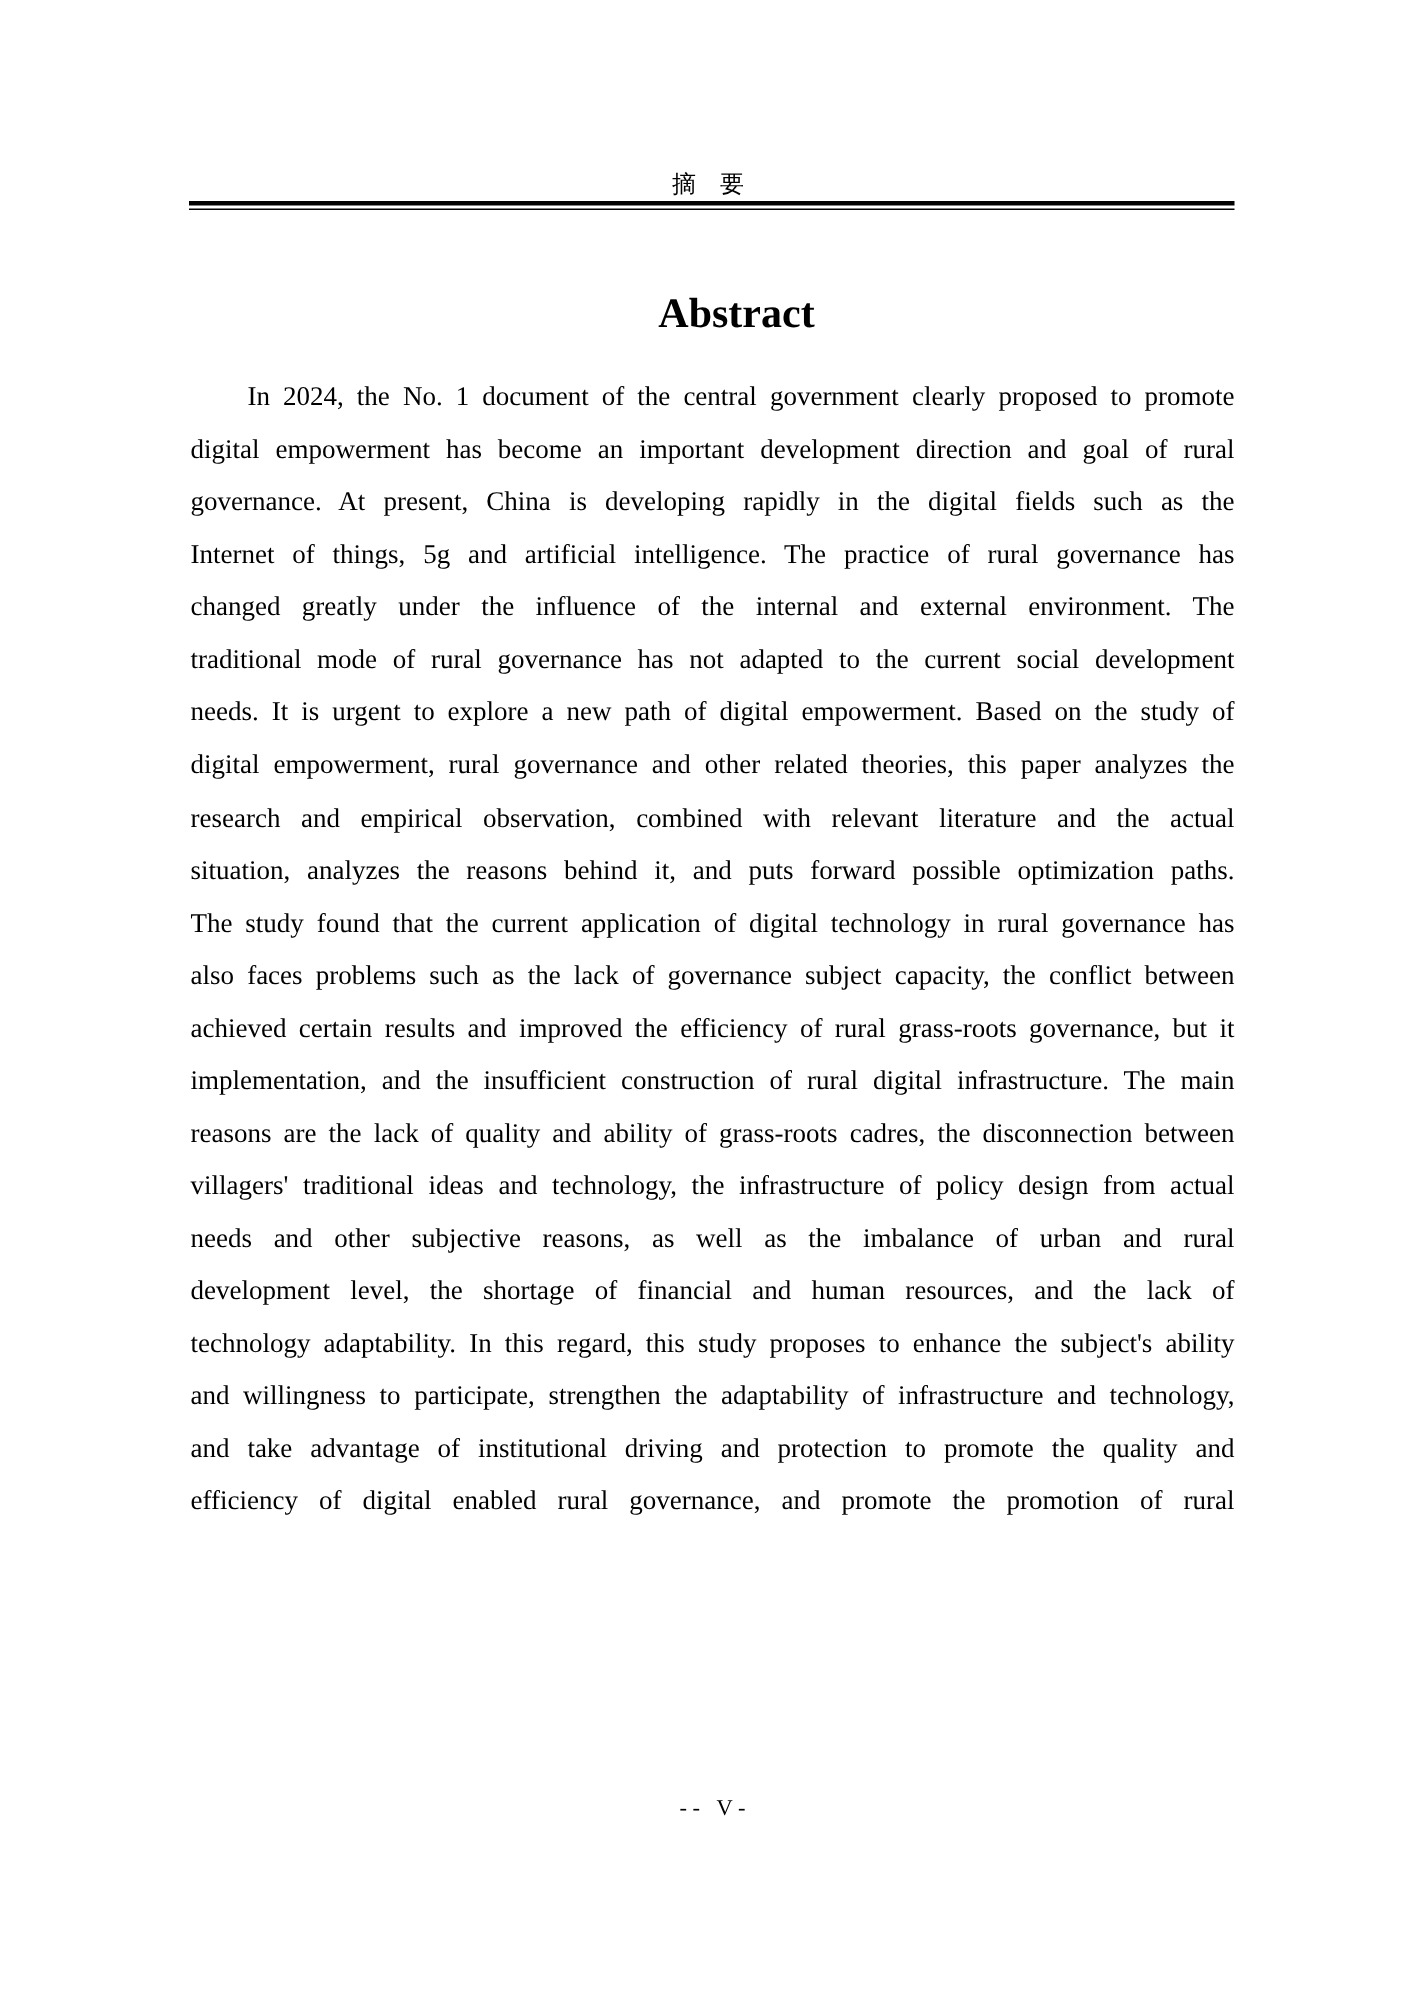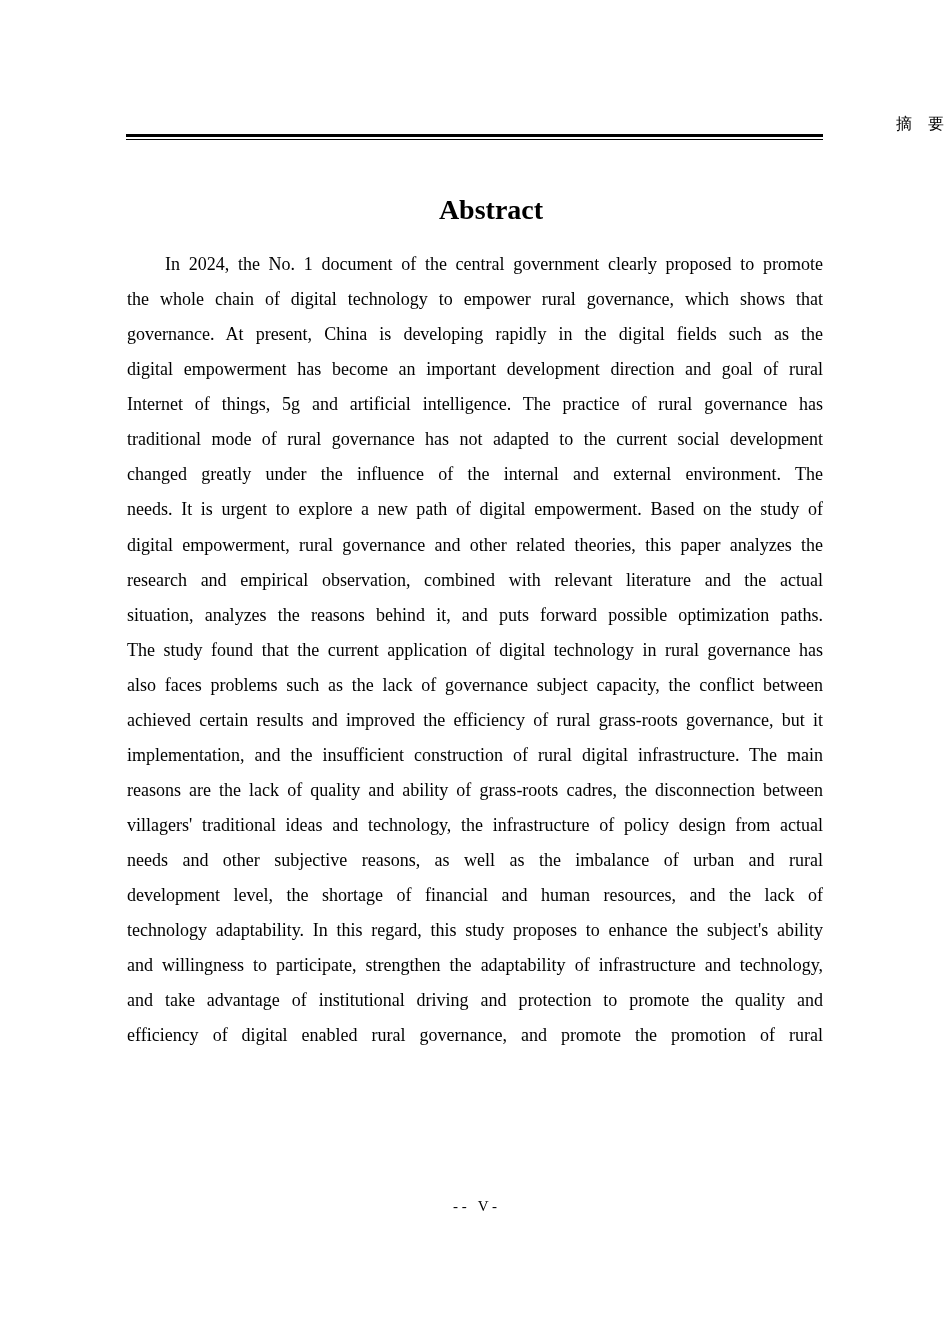--- a/index.html
+++ b/index.html
@@ -1,18 +1,18 @@
 <!DOCTYPE html>
 <html><head>
 <meta charset="utf-8">
 <style>
   html, body { margin: 0; padding: 0; background: #ffffff; }
   body { width: 950px; height: 1344px; position: relative; overflow: hidden;
          font-family: "Liberation Serif", "DejaVu Serif", serif; color: #000; }
-  .header-label { position: absolute; top: 113px; left: 0; width: 950px; text-align: right;
+  .header-label { position: absolute; top: 113px; left: 0; width: 950px; text-align: center;
          font-size: 16px; letter-spacing: 6px; line-height: 22px; }
   .rule-thick { position: absolute; left: 126px; width: 697px; top: 134px; height: 3px; background: #000; }
   .rule-thin { position: absolute; left: 126px; width: 697px; top: 139px; height: 1px; background: #000; }
   .title { position: absolute; top: 176px; left: 0; width: 950px; text-align: center;
          font-size: 28px; line-height: 36px; }
   .body { position: absolute; left: 127px; width: 696px; top: 250px; }
   .line { display: block; height: 35.07px; line-height: 28px; font-size: 18px;
           text-align: justify; text-align-last: justify; white-space: nowrap; }
   .line.first { text-indent: 38px; }
   .line.last { text-align-last: left; }
@@ -25,26 +25,25 @@
 <div>
   <div class="header-label">摘 要</div>
   <div class="rule-thick"></div>
   <div class="rule-thin"></div>
 </div>
 
 <h1 class="title" style="margin:16px;font-weight:bold;">Abstract</h1>
 
 <div class="body" id="abstract-body">
     <span class="line first">In 2024, the No. 1 document of the central government clearly proposed to promote</span>
-    <span class="line">the whole chain of digital technology to empower rural governance, which shows that</span>
+    <span class="line">digital empowerment has become an important development direction and goal of rural</span>
     <span class="line">governance. At present, China is developing rapidly in the digital fields such as the</span>
-    <span class="line">digital empowerment has become an important development direction and goal of rural</span>
     <span class="line">Internet of things, 5g and artificial intelligence. The practice of rural governance has</span>
+    <span class="line">changed greatly under the influence of the internal and external environment. The</span>
     <span class="line">traditional mode of rural governance has not adapted to the current social development</span>
-    <span class="line">changed greatly under the influence of the internal and external environment. The</span>
     <span class="line">needs. It is urgent to explore a new path of digital empowerment. Based on the study of</span>
     <span class="line">digital empowerment, rural governance and other related theories, this paper analyzes the</span>
     <span class="line">research and empirical observation, combined with relevant literature and the actual</span>
     <span class="line">situation, analyzes the reasons behind it, and puts forward possible optimization paths.</span>
     <span class="line">The study found that the current application of digital technology in rural governance has</span>
     <span class="line">also faces problems such as the lack of governance subject capacity, the conflict between</span>
     <span class="line">achieved certain results and improved the efficiency of rural grass-roots governance, but it</span>
     <span class="line">implementation, and the insufficient construction of rural digital infrastructure. The main</span>
     <span class="line">reasons are the lack of quality and ability of grass-roots cadres, the disconnection between</span>
     <span class="line">villagers' traditional ideas and technology, the infrastructure of policy design from actual</span>

